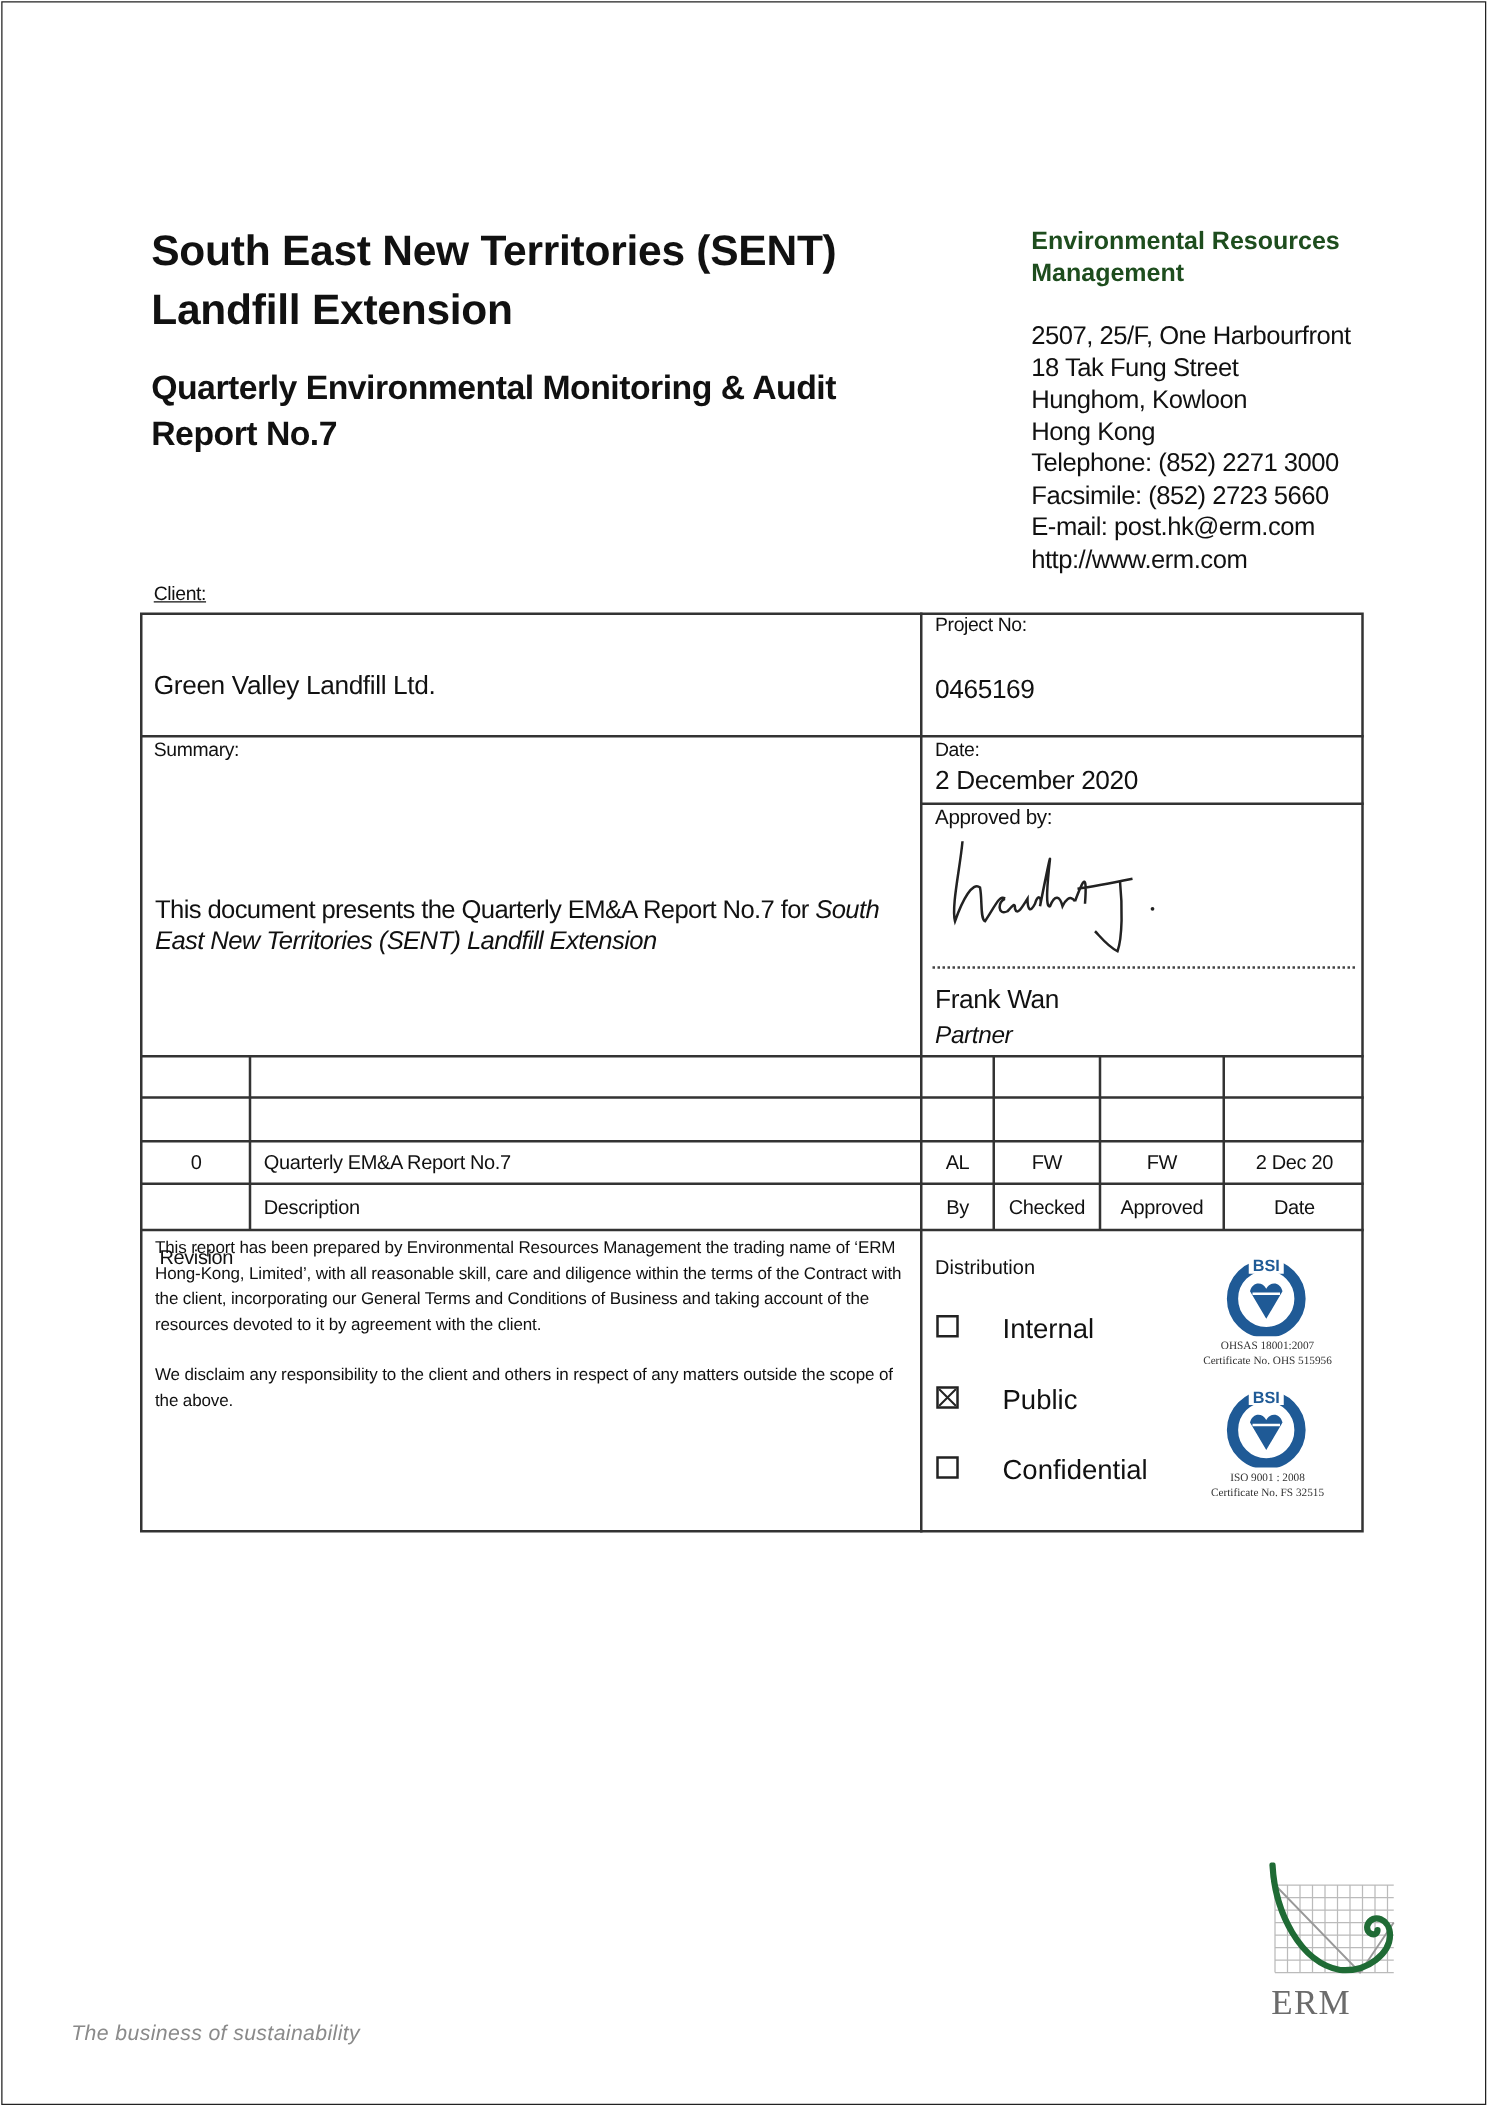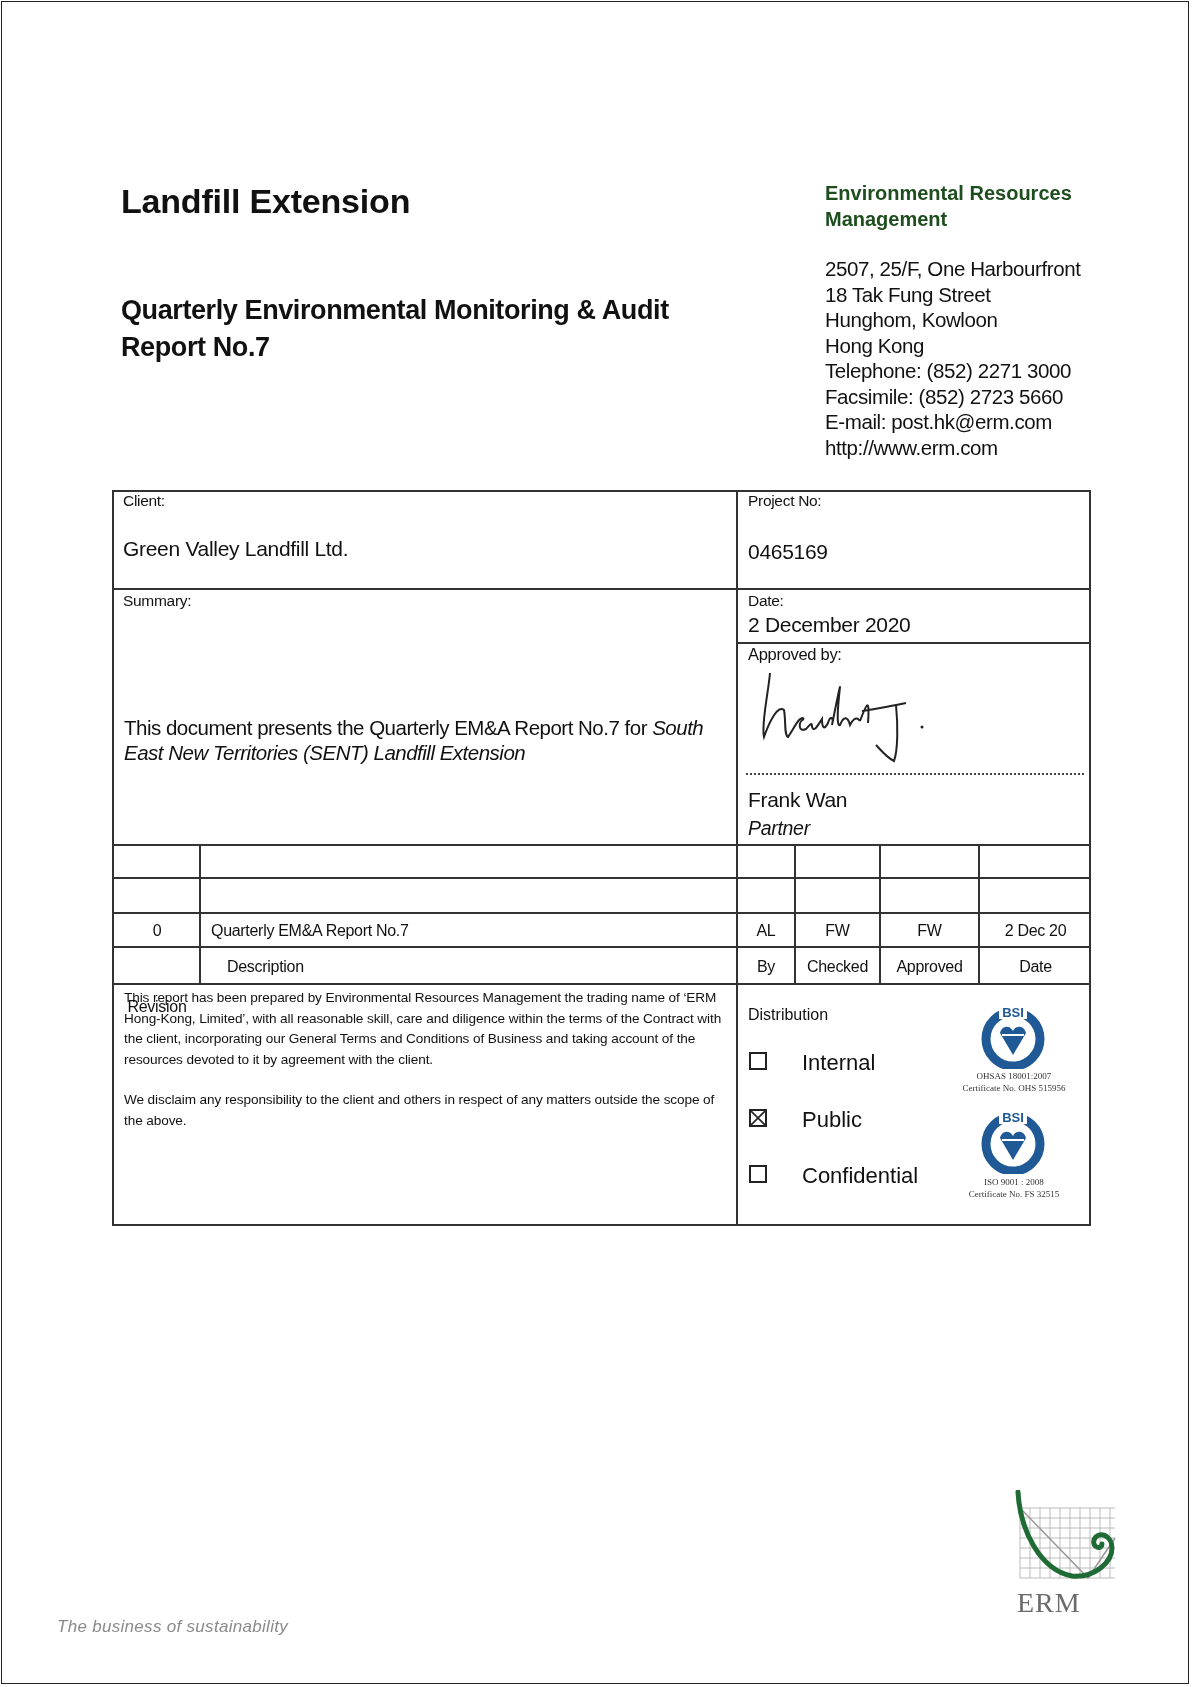--- a/index.html
+++ b/index.html
@@ -36,20 +36,21 @@
   .erm-logo { position: absolute; left: 1010px; top: 1490px; }
   .erm-text { position: absolute; left: 1017px; top: 1587px; font-family: "Liberation Serif", serif; font-size: 28px; color: #6b6b6b; letter-spacing: 1px; }
   .signature { position: absolute; left: 756px; top: 665px; }
 </style>
 </head>
 <body>
 
 <div class="page-border"></div>
 
 <div class="title">
+  <div>South East New Territories (SENT)</div>
   <div>Landfill Extension</div>
 </div>
 <div class="subtitle">
   <div>Quarterly Environmental Monitoring &amp; Audit</div>
   <div>Report No.7</div>
 </div>
 
 <div class="company">
   <div>Environmental Resources</div>
   <div>Management</div>
@@ -75,21 +76,21 @@
 <div class="hline" style="left:112px; top:877px; width:979px;"></div>
 <div class="hline" style="left:112px; top:912px; width:979px;"></div>
 <div class="hline" style="left:112px; top:946px; width:979px;"></div>
 <div class="hline" style="left:112px; top:983px; width:979px;"></div>
 
 <div class="vline" style="left:199px; top:844px; height:140px;"></div>
 <div class="vline" style="left:794px; top:844px; height:140px;"></div>
 <div class="vline" style="left:879px; top:844px; height:140px;"></div>
 <div class="vline" style="left:978px; top:844px; height:140px;"></div>
 
-<div class="lbl" style="left:123px; top:492px;">Client:</div>
+<div class="lbl" style="left:123px; top:467px;text-decoration:underline;">Client:</div>
 <div class="val" style="left:123px; top:537px;">Green Valley Landfill Ltd.</div>
 <div class="lbl" style="left:748px; top:492px;">Project No:</div>
 <div class="val" style="left:748px; top:540px;">0465169</div>
 
 <div class="lbl" style="left:123px; top:592px;">Summary:</div>
 <div class="summary-text"><span>This document presents the Quarterly EM&amp;A Report No.7 for </span><i>South East New Territories (SENT) Landfill Extension</i></div>
 
 <div class="lbl" style="left:748px; top:592px;">Date:</div>
 <div class="val" style="left:748px; top:613px;">2 December 2020</div>
 <div class="lbl" style="left:748px; top:645px; font-size:16.5px;">Approved by:</div>
@@ -109,21 +110,21 @@
 <div>
   <div class="cell" style="left:114px; top:922px; width:86px;">0</div>
   <div class="cell left" style="left:211px; top:922px;">Quarterly EM&amp;A Report No.7</div>
   <div class="cell" style="left:738px; top:922px; width:56px;">AL</div>
   <div class="cell" style="left:796px; top:922px; width:83px;">FW</div>
   <div class="cell" style="left:881px; top:922px; width:97px;">FW</div>
   <div class="cell" style="left:980px; top:922px; width:111px;">2 Dec 20</div>
 </div>
 <div>
   <div class="cell" style="left:114px; top:958px; width:86px;margin-top:40px;">Revision</div>
-  <div class="cell left" style="left:211px; top:958px;margin-left:16px;">Description</div>
+  <div class="cell left" style="left:211px; top:958px;">Description</div>
   <div class="cell" style="left:738px; top:958px; width:56px;">By</div>
   <div class="cell" style="left:796px; top:958px; width:83px;">Checked</div>
   <div class="cell" style="left:881px; top:958px; width:97px;">Approved</div>
   <div class="cell" style="left:980px; top:958px; width:111px;">Date</div>
 </div>
 
 <div class="disclaimer">
   <p>This report has been prepared by Environmental Resources Management  the trading name of ‘ERM Hong-Kong, Limited’, with all reasonable skill, care and diligence within the terms of the Contract with the client, incorporating our General Terms and Conditions of Business and taking account of the resources devoted to it by agreement with the client.</p>
   <p>We disclaim any responsibility to the client and others in respect of any matters outside the scope of the above.</p>
 </div>

